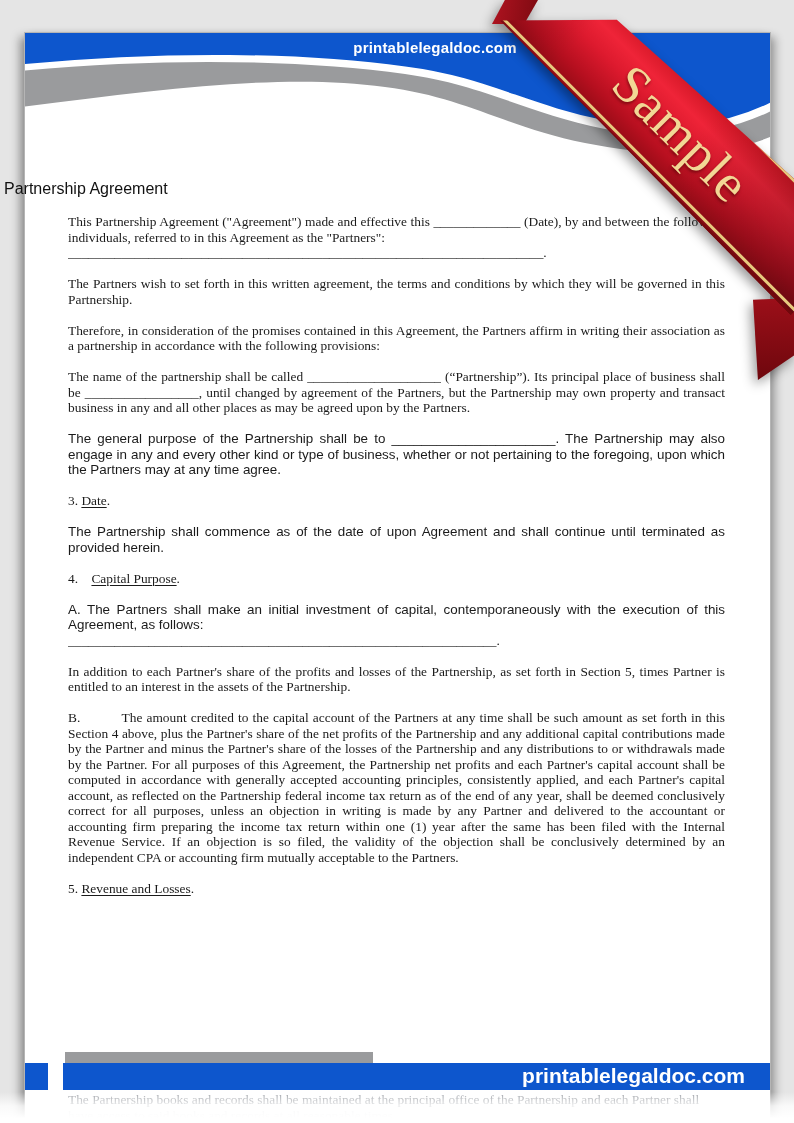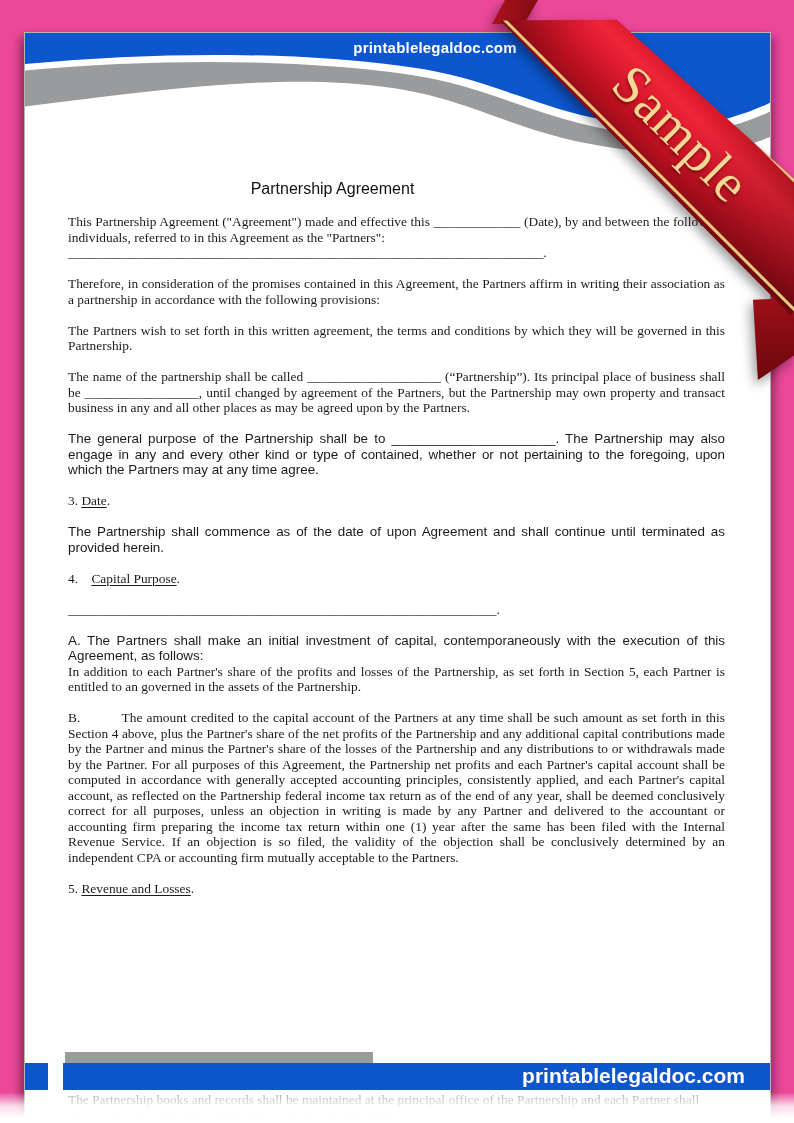--- a/index.html
+++ b/index.html
@@ -1,29 +1,29 @@
 <!DOCTYPE html>
 <html><head>
 <meta charset="utf-8">
 <style>
   html,body{margin:0;padding:0;background:#fff;}
-  #canvas{position:relative;width:794px;height:1123px;background:#ec4899;overflow:hidden;
+  #canvas{position:relative;width:794px;height:1123px;background:#e5e5e5;overflow:hidden;
           font-family:"Liberation Serif",serif;color:#1a1a1a;}
   
   .paper{position:absolute;left:25px;top:33px;width:745px;height:1090px;background:#fff;
          box-shadow:0 0 0 1px #b5b5b5, -5px 4px 9px rgba(0,0,0,.38), 5px 4px 9px rgba(0,0,0,.33);}
   
   .hdr{position:absolute;left:0;top:0;width:745px;height:165px;}
   .hdr svg{display:block;}
   .hdr-brand{position:absolute;left:285px;top:6px;width:250px;text-align:center;
              font-family:"Liberation Sans",sans-serif;font-weight:bold;font-size:15px;
              color:#fff;letter-spacing:.2px;}
   
   .doc{position:absolute;left:43px;top:147px;width:657px;}
-  .doc-title{width:100%;text-align:center;position:relative;left:-64px;
+  .doc-title{width:100%;position:relative;left:-64px;
              font-family:"Liberation Sans",sans-serif;font-size:16px;color:#111;
              margin:0 0 16px 0;}
   .block{font-size:13.4px;line-height:15.5px;margin:0 0 15.5px 0;}
   .block.tight{margin-bottom:0;}
   .para{text-align:justify;}
   .para.serif,.heading,.rule{font-family:"Liberation Serif",serif;}
   .para.sans{font-family:"Liberation Sans",sans-serif;}
   .heading u{text-underline-offset:2px;}
   .rule{white-space:nowrap;overflow:hidden;letter-spacing:0;}
   
@@ -78,30 +78,30 @@
         <path fill="#0d56cd" stroke="#ffffff" stroke-width="5" d="M -5 -5 H 750 V 70 C 700 96 640 102 580 90 C 500 74 460 46 380 36 C 280 22 140 20 -5 34 Z"></path>
       </svg>
       <div class="hdr-brand">printablelegaldoc.com</div>
     </div>
 
     <div class="doc">
       <div class="doc-title">Partnership Agreement</div>
       <div>
           <div class="block para serif tight">This Partnership Agreement ("Agreement") made and effective this _____________ (Date), by and between the following individuals, referred to in this Agreement as the "Partners":</div>
           <div class="block rule">_______________________________________________________________________.</div>
+          <div class="block para serif">The Partners wish to set forth in this written agreement, the terms and conditions by which they will be governed in this Partnership.</div>
           <div class="block para serif">Therefore, in consideration of the promises contained in this Agreement, the Partners affirm in writing their association as a partnership in accordance with the following provisions:</div>
-          <div class="block para serif">The Partners wish to set forth in this written agreement, the terms and conditions by which they will be governed in this Partnership.</div>
           <div class="block para serif">The name of the partnership shall be called ____________________ (“Partnership”). Its principal place of business shall be _________________, until changed by agreement of the Partners, but the Partnership may own property and transact business in any and all other places as may be agreed upon by the Partners.</div>
-          <div class="block para sans">The general purpose of the Partnership shall be to ______________________. The Partnership may also engage in any and every other kind or type of contained, whether or not pertaining to the foregoing, upon which the Partners may at any time agree.</div>
+          <div class="block para sans">The general purpose of the Partnership shall be to ______________________. The Partnership may also engage in any and every other kind or type of business, whether or not pertaining to the foregoing, upon which the Partners may at any time agree.</div>
           <div class="block heading">3. <u>Date</u>.</div>
           <div class="block para sans">The Partnership shall commence as of the date of upon Agreement and shall continue until terminated as provided herein.</div>
           <div class="block heading">4.&nbsp;&nbsp;&nbsp;&nbsp;<u>Capital Purpose</u>.</div>
+          <div class="block para sans tight">A. The Partners shall make an initial investment of capital, contemporaneously with the execution of this Agreement, as follows:</div>
           <div class="block rule">________________________________________________________________.</div>
-          <div class="block para sans tight">A. The Partners shall make an initial investment of capital, contemporaneously with the execution of this Agreement, as follows:</div>
-          <div class="block para serif">In addition to each Partner's share of the profits and losses of the Partnership, as set forth in Section 5, each Partner is entitled to an governed in the assets of the Partnership.</div>
+          <div class="block para serif">In addition to each Partner's share of the profits and losses of the Partnership, as set forth in Section 5, times Partner is entitled to an interest in the assets of the Partnership.</div>
           <div class="block para serif">B.&nbsp;&nbsp;&nbsp;&nbsp;&nbsp;&nbsp;&nbsp;&nbsp;&nbsp;&nbsp;The amount credited to the capital account of the Partners at any time shall be such amount as set forth in this Section 4 above, plus the Partner's share of the net profits of the Partnership and any additional capital contributions made by the Partner and minus the Partner's share of the losses of the Partnership and any distributions to or withdrawals made by the Partner.  For all purposes of this Agreement, the Partnership net profits and each Partner's capital account shall be computed in accordance with generally accepted accounting principles, consistently applied, and each Partner's capital account, as reflected on the Partnership federal income tax return as of the end of any year, shall be deemed conclusively correct for all purposes, unless an objection in writing is made by any Partner and delivered to the accountant or accounting firm preparing the income tax return within one (1) year after the same has been filed with the Internal Revenue Service.  If an objection is so filed, the validity of the objection shall be conclusively determined by an independent CPA or accounting firm mutually acceptable to the Partners.</div>
           <div class="block heading">5. <u>Revenue and Losses</u>.</div>
         </div>
     </div>
 
     <div class="ftr-gray"></div>
     <div class="ftr-blue">
       <div class="ftr-brand">printablelegaldoc.com</div>
     </div>
     <div class="ftr-notch"></div>

